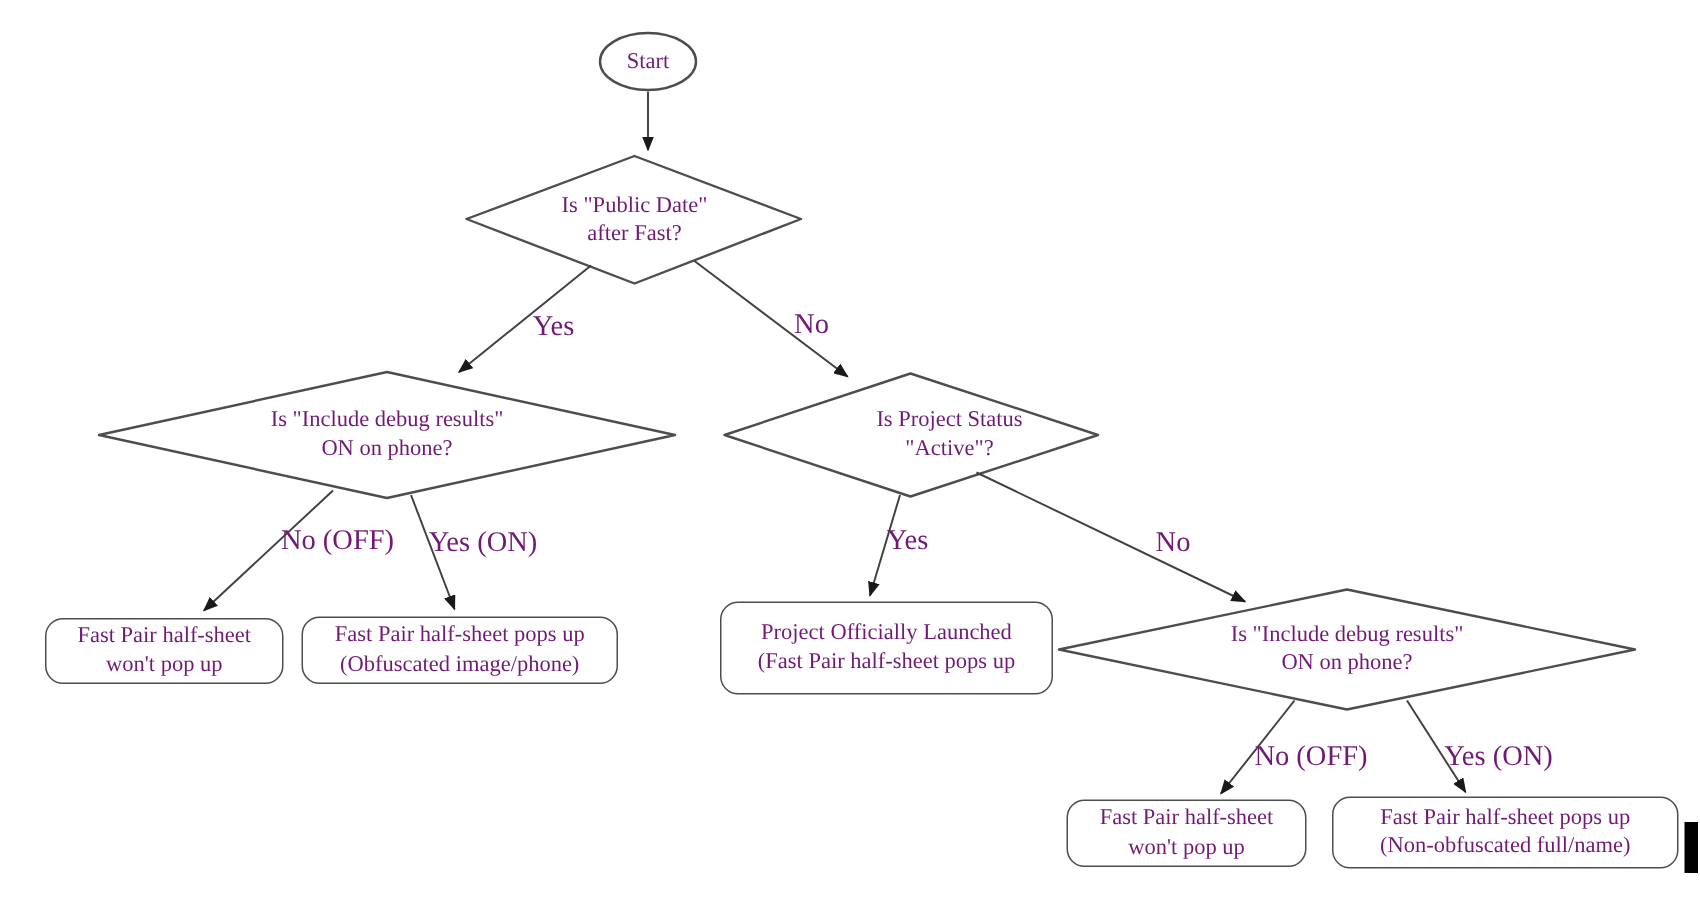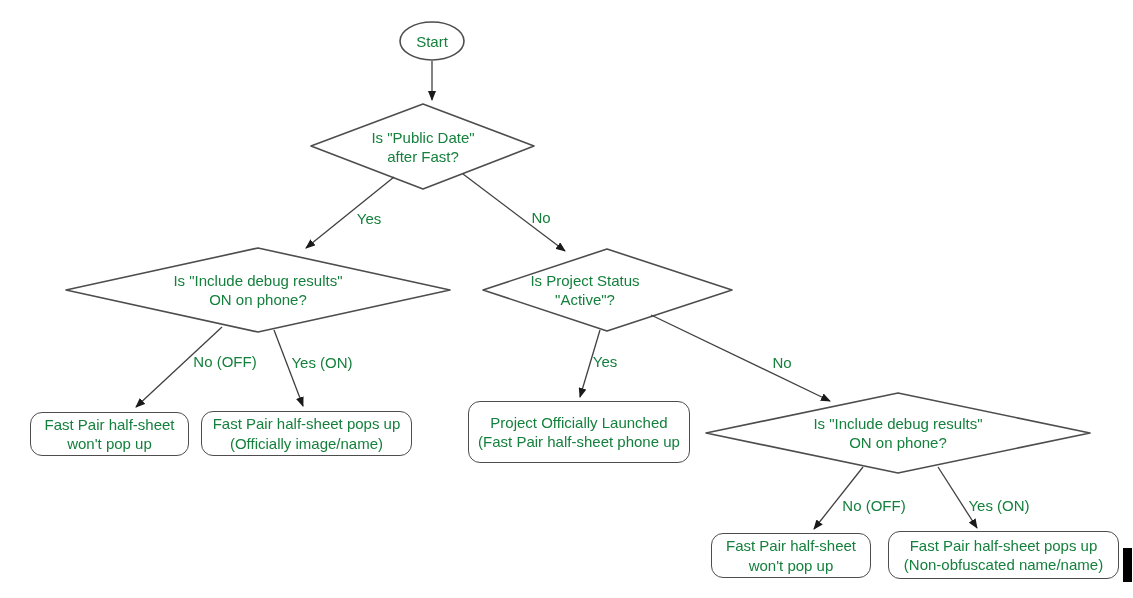--- a/index.html
+++ b/index.html
@@ -6,22 +6,22 @@
     margin: 0;
     padding: 0;
     background: #ffffff;
   }
   .canvas {
     position: relative;
     width: 1133px;
     height: 598px;
     overflow: hidden;
     background: #ffffff;
-    font-family: Liberation Sans, sans-serif;
-    color: #15803d;
+    font-family: Liberation Serif, serif;
+    color: #701a75;
   }
   svg.wires {
     position: absolute;
     left: 0;
     top: 0;
   }
   .shape {
     fill: #ffffff;
     stroke: #4d4d4d;
     stroke-width: 1.6;
@@ -52,21 +52,21 @@
     align-items: center;
     justify-content: center;
     text-align: center;
     font-size: 15px;
     line-height: 1.27;
     white-space: nowrap;
   }
   .edge-label {
     position: absolute;
     transform: translate(-50%, -50%);
-    font-size: 15px;
+    font-size: 19px;
     white-space: nowrap;
   }
   .cursor-bar {
     position: absolute;
     background: #000000;
   }
 </style>
 </head>
 <body>
 
@@ -105,21 +105,21 @@
     </div>
   </div>
 
   <div class="node-label" style="left:158px;top:269px;width:200px;height:42px">
     <div>
       <div>Is "Include debug results"</div>
       <div>ON on phone?</div>
     </div>
   </div>
 
-  <div class="node-label" style="left:505px;top:269px;width:160px;height:42px">
+  <div class="node-label" style="left:553px;top:269px;width:160px;height:42px">
     <div>
       <div>Is Project Status</div>
       <div>"Active"?</div>
     </div>
   </div>
 
   <div class="node-label" style="left:798px;top:412px;width:200px;height:42px">
     <div>
       <div>Is "Include debug results"</div>
       <div>ON on phone?</div>
@@ -129,42 +129,42 @@
   <div class="terminal" style="left:30px;top:412px;width:159px;height:44px">
     <div>
       <div>Fast Pair half-sheet</div>
       <div>won't pop up</div>
     </div>
   </div>
 
   <div class="terminal" style="left:201px;top:411px;width:211px;height:45px">
     <div>
       <div>Fast Pair half-sheet pops up</div>
-      <div>(Officially image/name)</div>
+      <div>(Obfuscated image/phone)</div>
     </div>
   </div>
 
-  <div class="terminal" style="left:468px;top:401px;width:222px;height:62px">
+  <div class="terminal" style="left:480px;top:401px;width:222px;height:62px">
     <div>
       <div>Project Officially Launched</div>
-      <div>(Fast Pair half-sheet phone up</div>
+      <div>(Fast Pair half-sheet pops up</div>
     </div>
   </div>
 
   <div class="terminal" style="left:711px;top:533px;width:160px;height:45px">
     <div>
       <div>Fast Pair half-sheet</div>
       <div>won't pop up</div>
     </div>
   </div>
 
   <div class="terminal" style="left:888px;top:531px;width:231px;height:48px">
     <div>
       <div>Fast Pair half-sheet pops up</div>
-      <div>(Non-obfuscated name/name)</div>
+      <div>(Non-obfuscated full/name)</div>
     </div>
   </div>
 
   <div class="edge-label" style="left:369px;top:218px">Yes</div>
   <div class="edge-label" style="left:541px;top:217px">No</div>
   <div class="edge-label" style="left:225px;top:361px">No (OFF)</div>
   <div class="edge-label" style="left:322px;top:362px">Yes (ON)</div>
   <div class="edge-label" style="left:605px;top:361px">Yes</div>
   <div class="edge-label" style="left:782px;top:362px">No</div>
   <div class="edge-label" style="left:874px;top:505px">No (OFF)</div>

